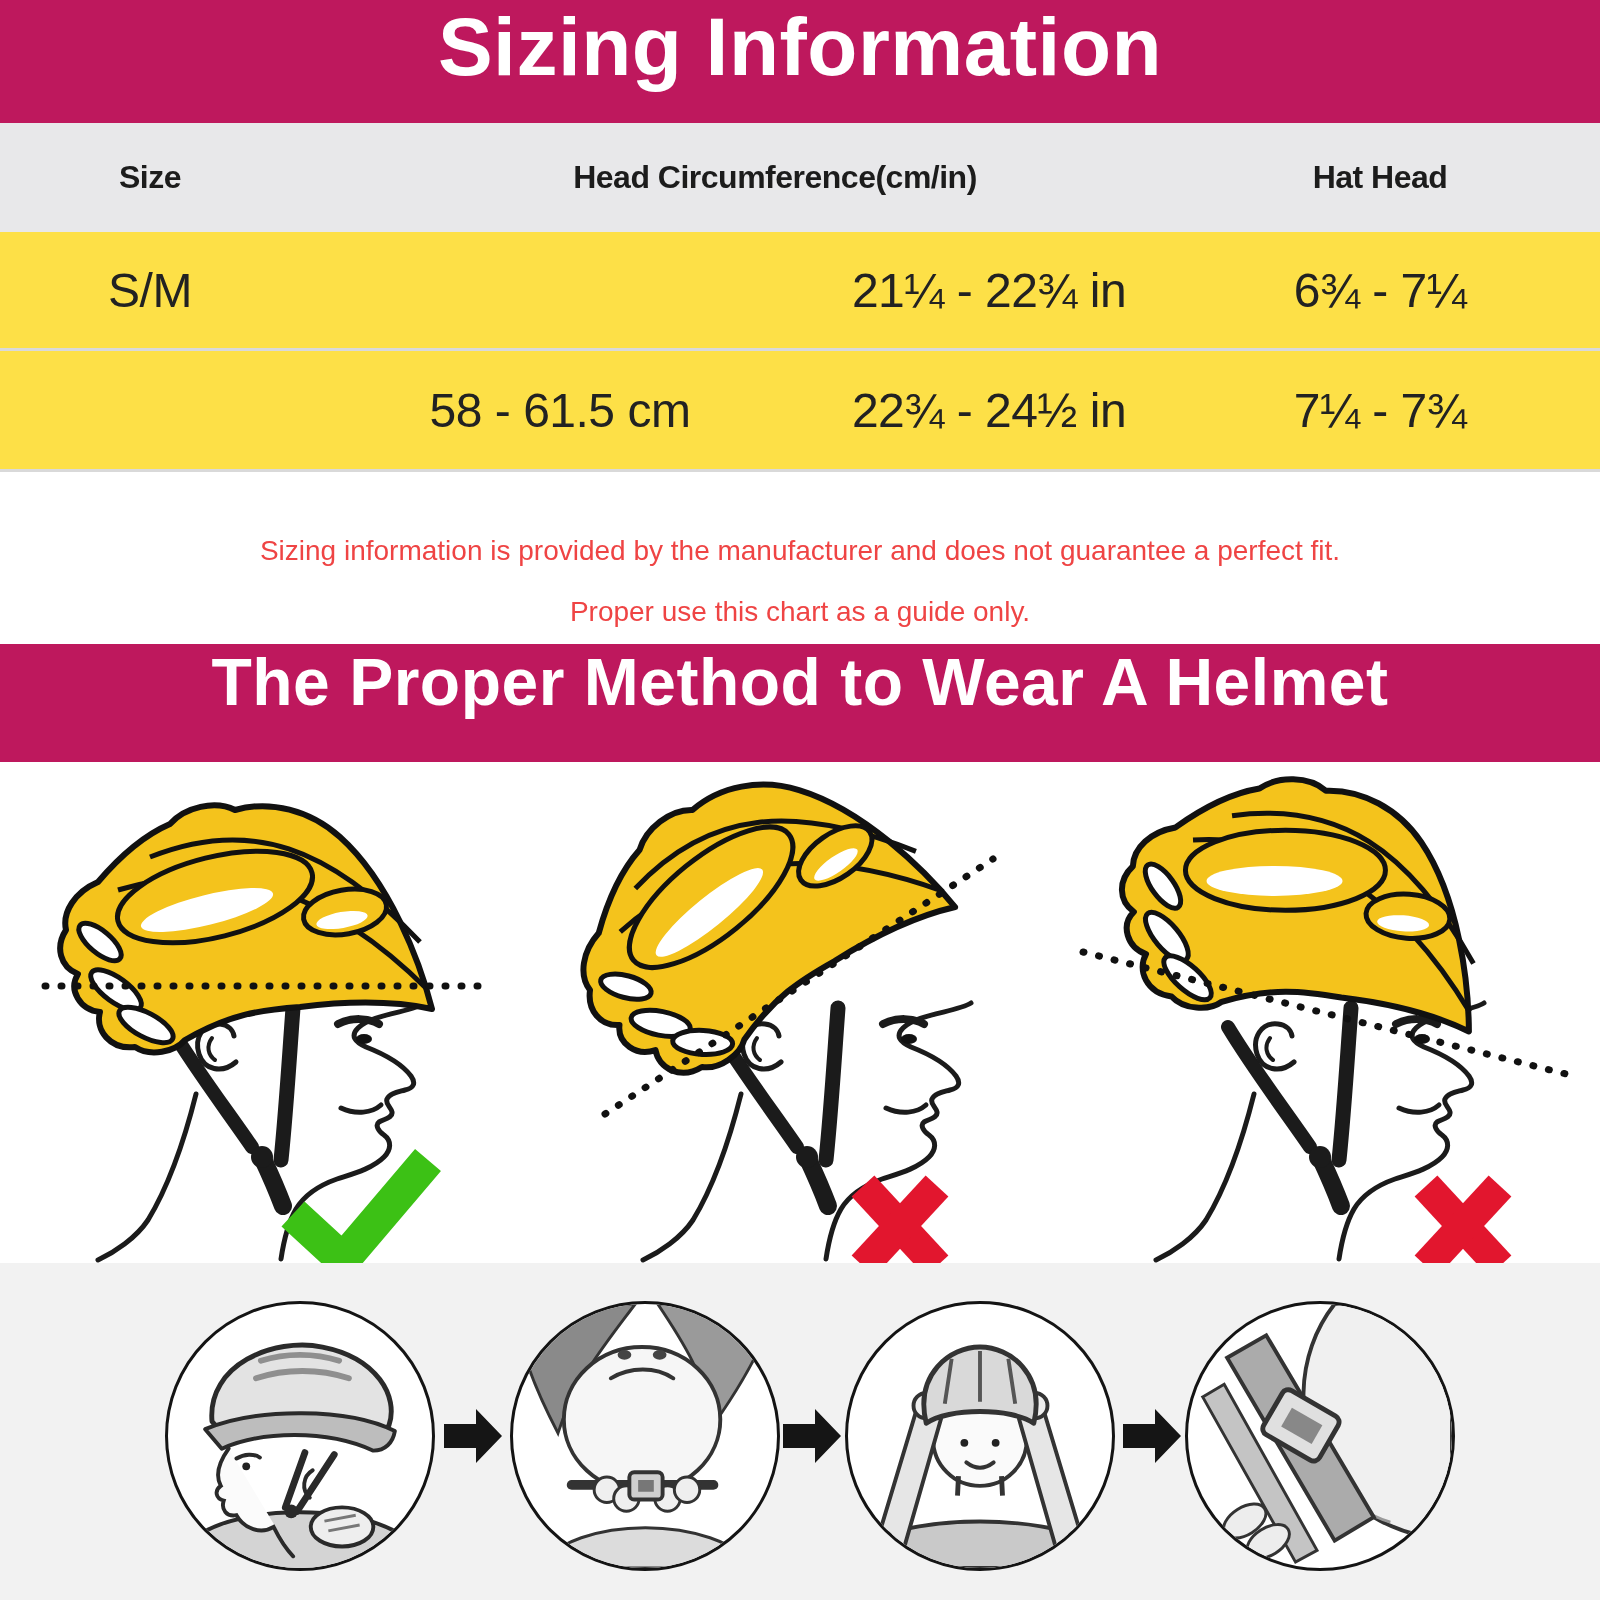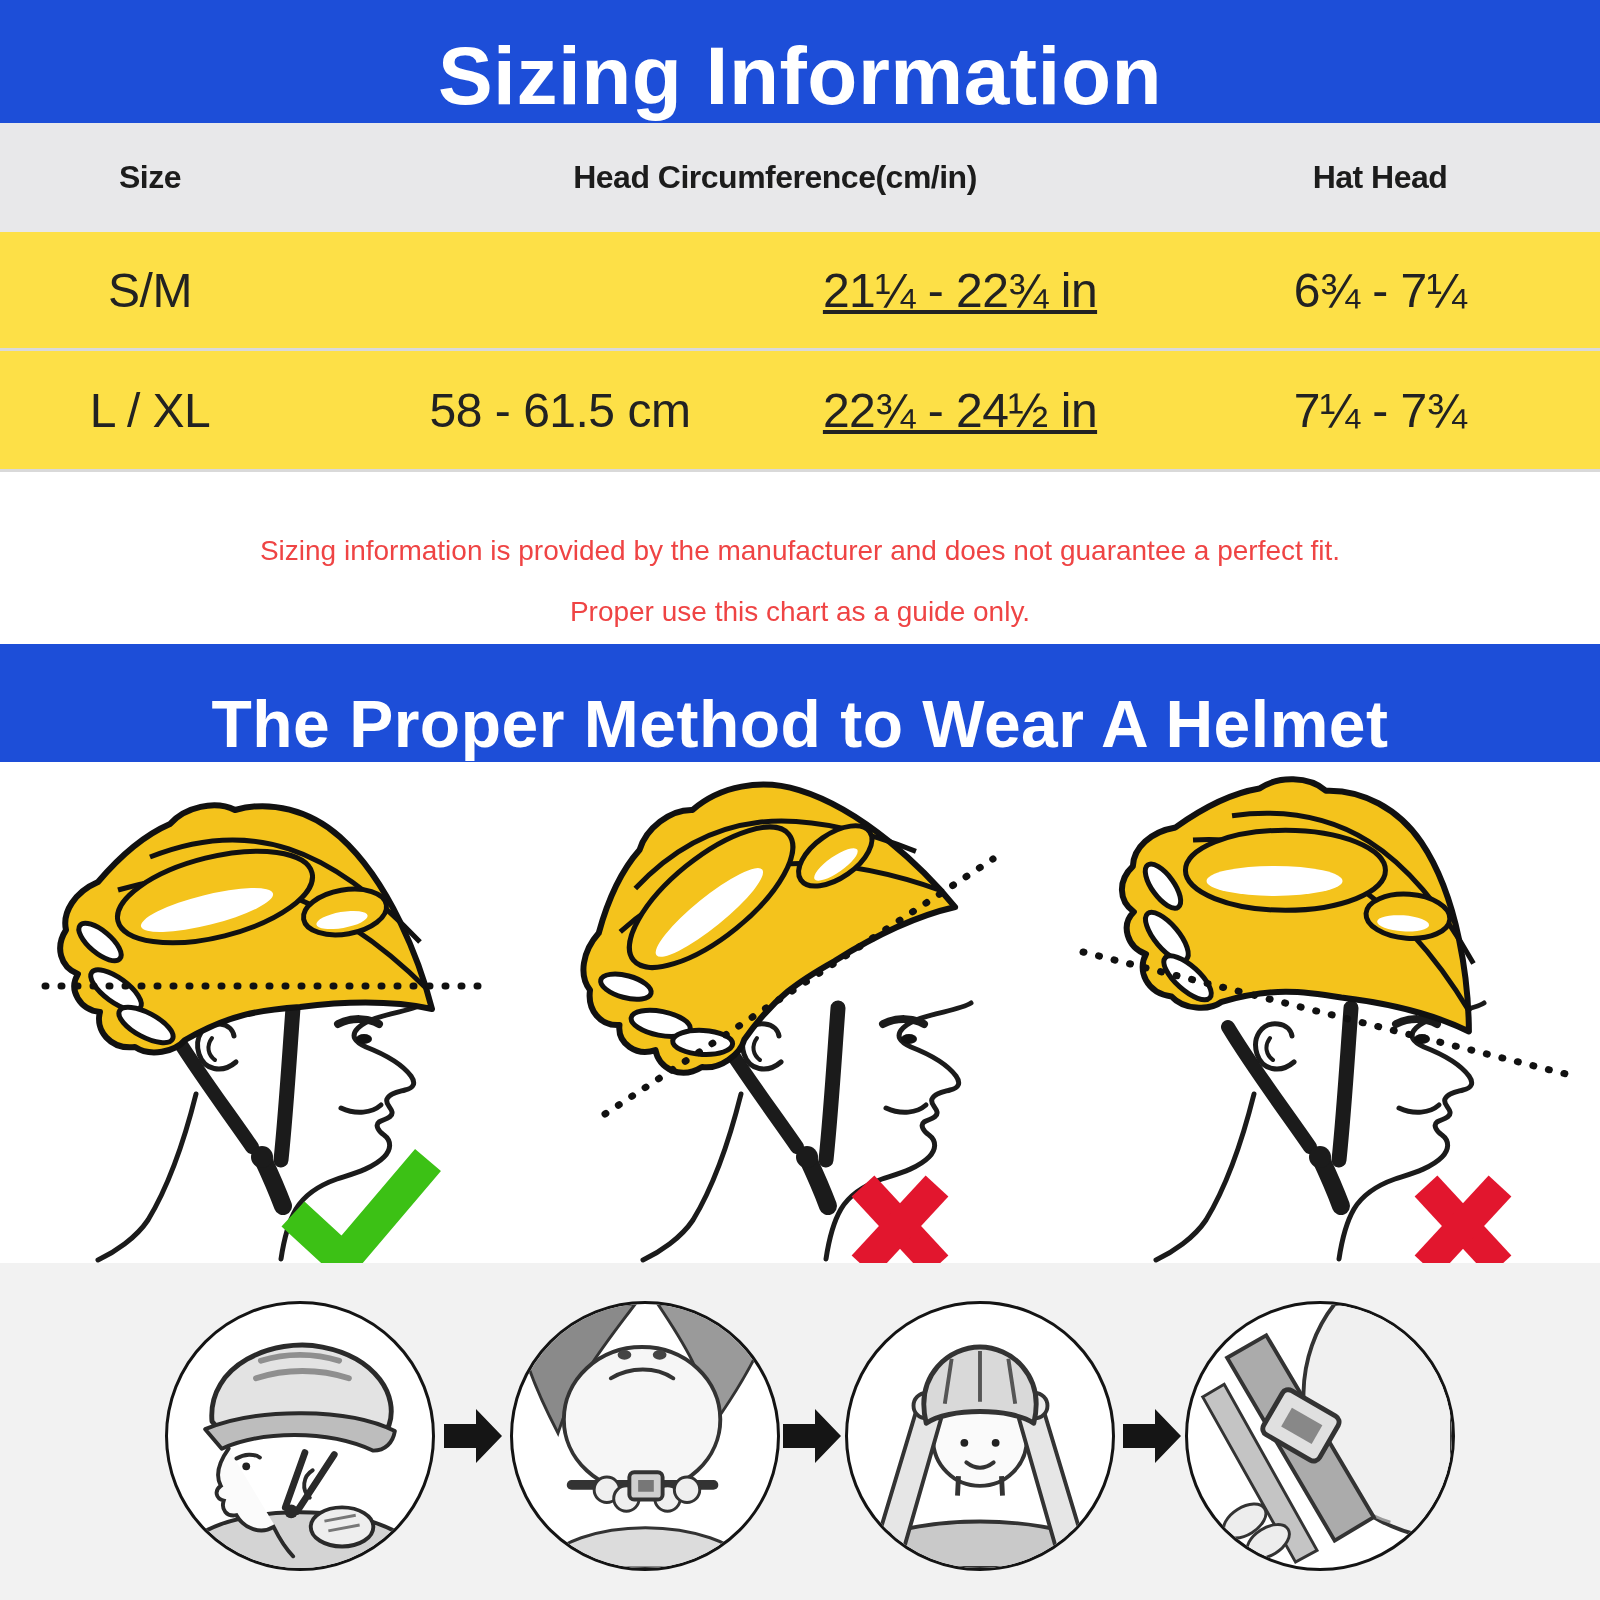--- a/index.html
+++ b/index.html
@@ -1,34 +1,34 @@
 <!DOCTYPE html>
 <html><head>
 <meta charset="utf-8">
 <style>
   html,body{margin:0;padding:0;background:#fff;}
   .page{position:relative;width:1600px;height:1600px;background:#ffffff;overflow:hidden;
         font-family:"Liberation Sans", sans-serif;color:#1a1a1a;}
-  .bar{position:absolute;left:0;right:0;background:#1d4ed8;display:flex;align-items:flex-end;justify-content:center;}
+  .bar{position:absolute;left:0;right:0;background:#be185d;display:flex;align-items:flex-start;justify-content:center;}
   .bar1{top:0;height:123px;}
   .bar2{top:644px;height:118px;}
   .bar h1,.bar h2{margin:0;color:#ffffff;font-weight:bold;letter-spacing:0.5px;}
   .bar h1{font-size:82px;}
   .bar h2{font-size:66px;}
   .thead{position:absolute;top:123px;left:0;right:0;height:109px;background:#e8e8ea;}
   .trow{position:absolute;left:0;right:0;background:#fde047;}
   .row1{top:232px;height:116px;}
   .row2{top:351px;height:118px;}
   .cell{position:absolute;top:0;bottom:0;display:flex;align-items:center;justify-content:center;
         font-size:48px;letter-spacing:-0.5px;color:#222;}
   .thead .cell{font-weight:bold;font-size:32px;color:#1c1c1c;}
   .c-size{left:30px;width:240px;}
   .c-circ{left:330px;width:890px;}
   .c-cm{left:360px;width:400px;}
-  .c-in{left:760px;width:400px;text-decoration:underline;}
+  .c-in{left:789px;width:400px;}
   .c-hat{left:1180px;width:400px;}
   .divider{position:absolute;left:0;right:0;height:3px;background:#d9d9d9;}
   .d1{top:348px;}
   .d2{top:469px;}
   .disclaimer{position:absolute;top:472px;left:0;right:0;height:172px;background:#fff;
               text-align:center;padding-top:42px;box-sizing:border-box;}
   .disclaimer p{margin:12px;font-size:28px;line-height:49px;color:#ef4444;}
   .figures{position:absolute;top:762px;left:0;right:0;height:501px;background:#fff;}
   .figure{position:absolute;top:0;width:540px;height:501px;}
   .fig1{left:0;}
@@ -58,21 +58,20 @@
   </div>
 
   <div class="trow row1">
     <div class="cell c-size">S/M</div>
     <div class="cell c-in">21¼ - 22¾ in</div>
     <div class="cell c-hat">6¾ - 7¼</div>
   </div>
   <div class="divider d1"></div>
 
   <div class="trow row2">
-    <div class="cell c-size">L / XL</div>
     <div class="cell c-cm">58 - 61.5 cm</div>
     <div class="cell c-in">22¾ - 24½ in</div>
     <div class="cell c-hat">7¼ - 7¾</div>
   </div>
   <div class="divider d2"></div>
 
   <div class="disclaimer">
     <p>Sizing information is provided by the manufacturer and does not guarantee a perfect fit.</p>
     <p>Proper use this chart as a guide only.</p>
   </div>

